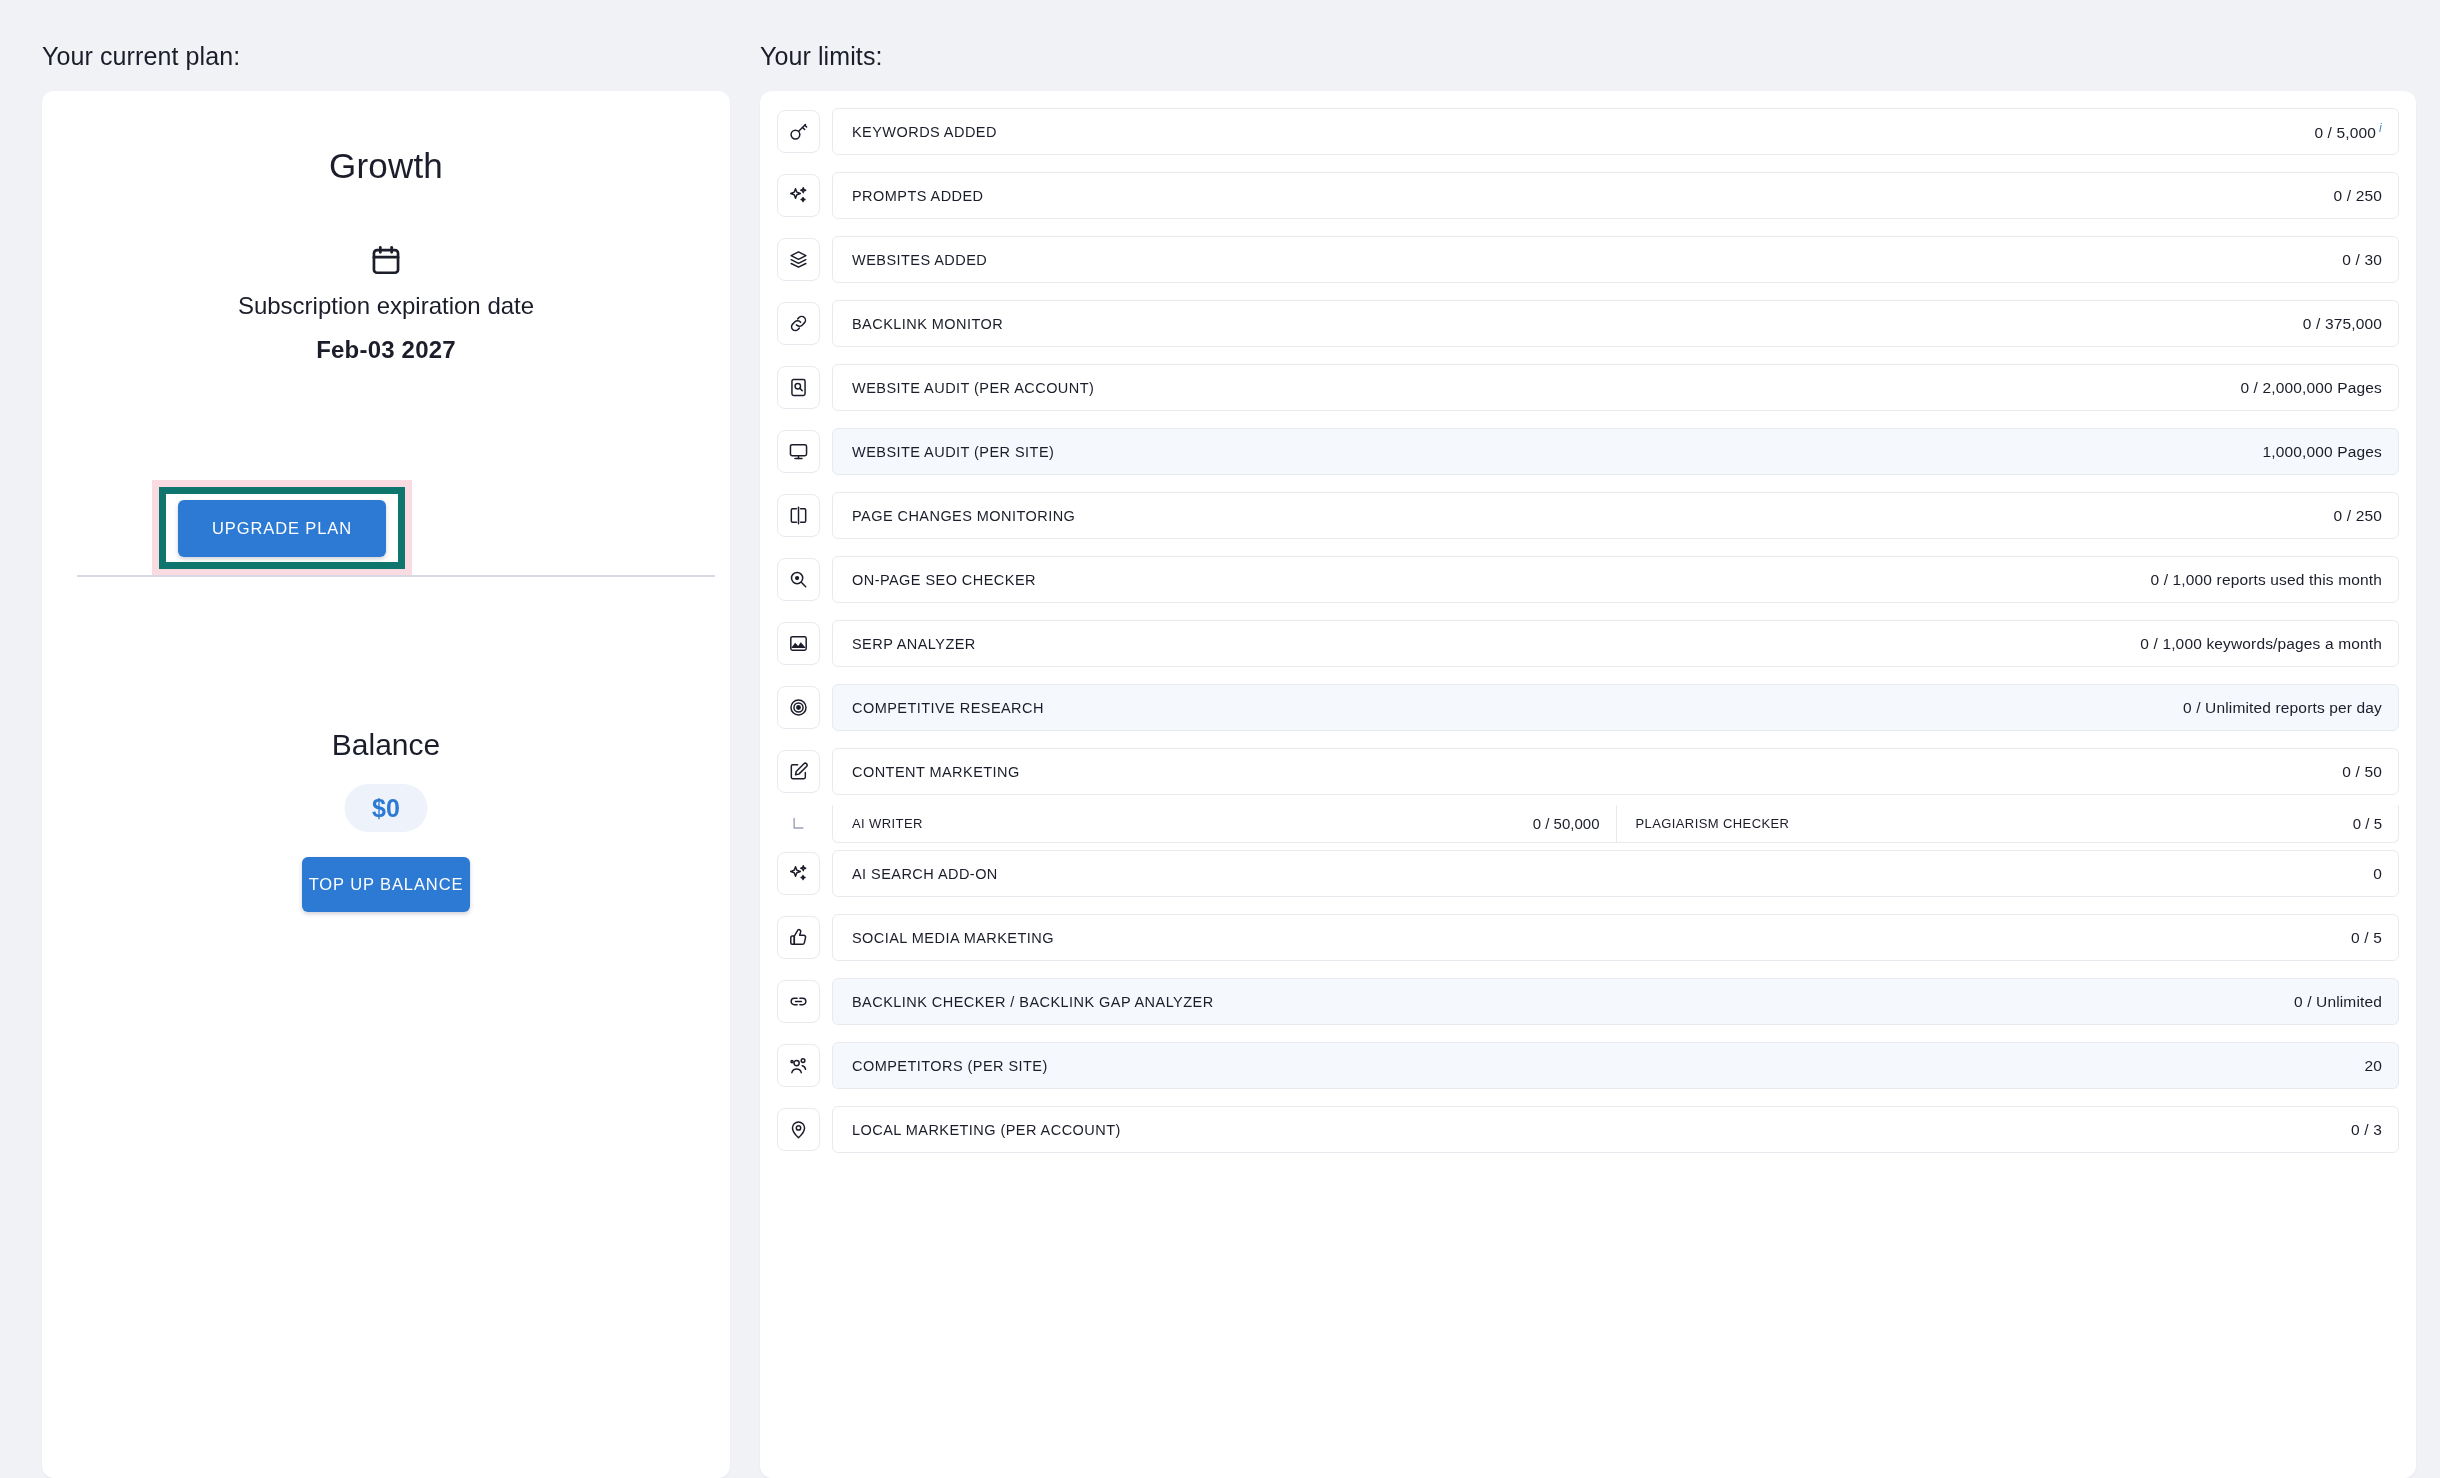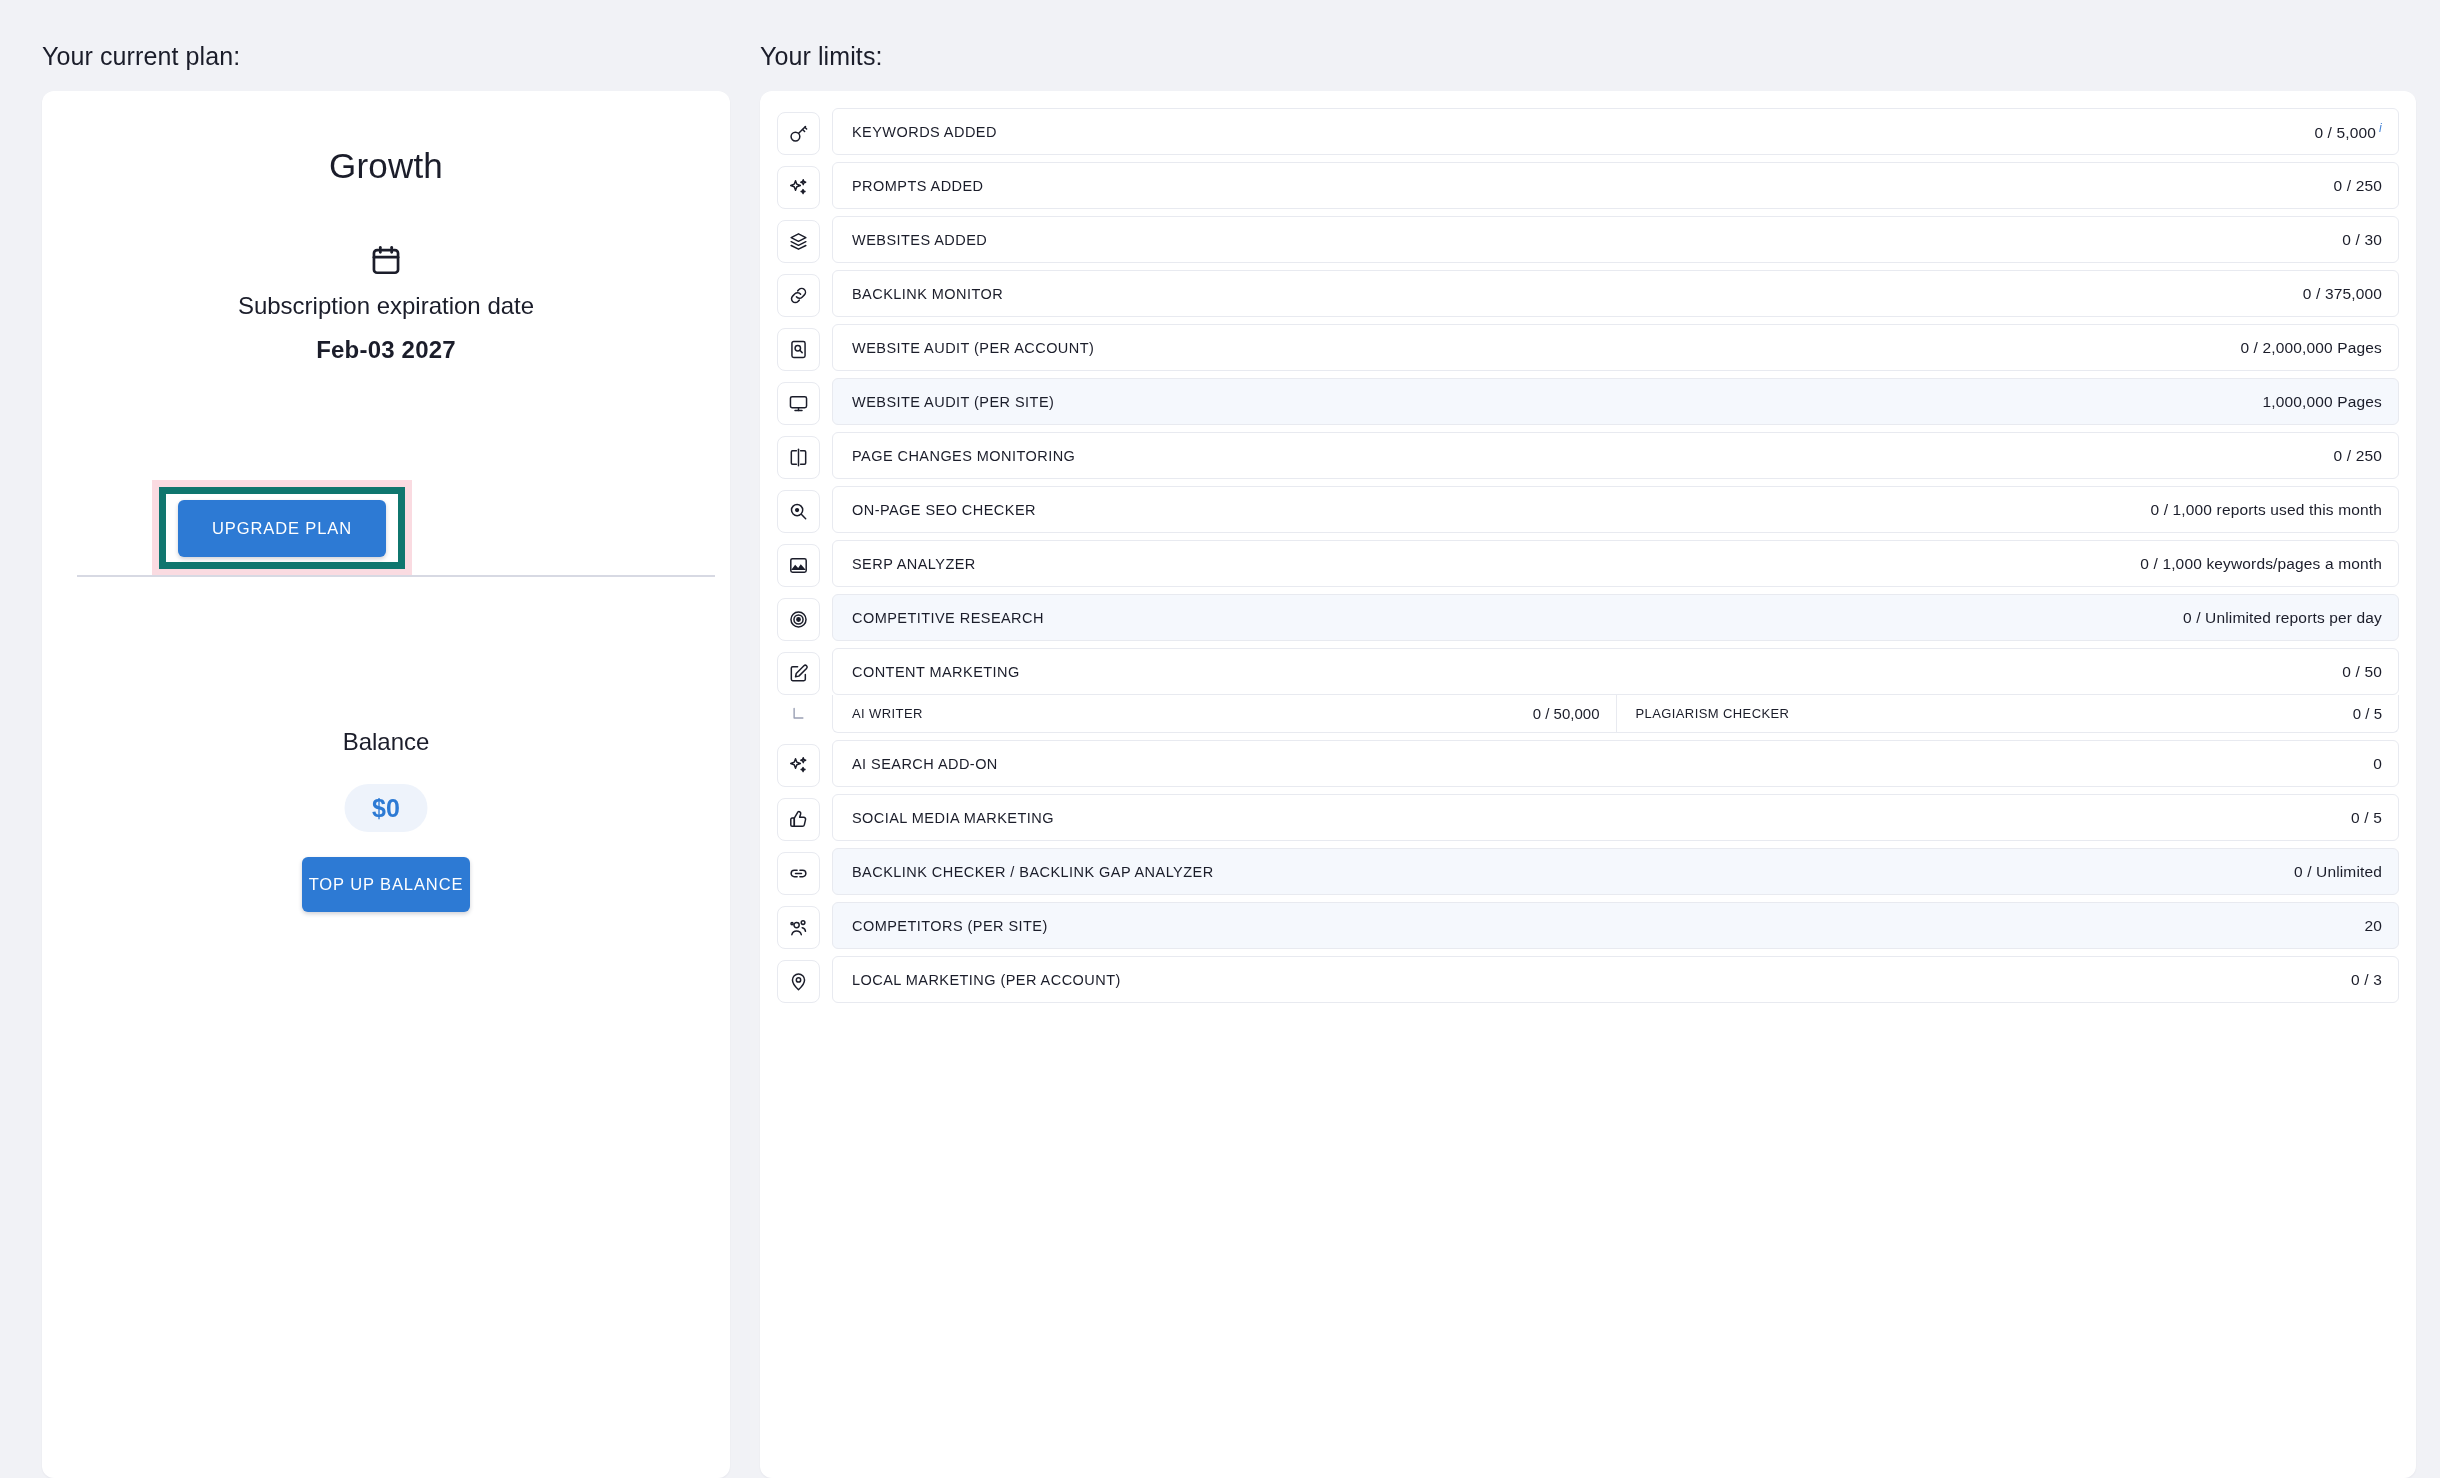--- a/index.html
+++ b/index.html
@@ -125,21 +125,21 @@
     height: 2px;
     background: #d7d9e3;
   }
 
   .balance-title {
     position: absolute;
     top: 637px;
     left: 0;
     width: 100%;
     text-align: center;
-    font-size: 24px;
+    font-size: 30px;
     font-weight: 400;
     color: #1b1d2a;
   }
 
   .balance-pill {
     position: absolute;
     top: 693px;
     left: 50%;
     transform: translateX(-50%);
     width: 83px;
@@ -176,22 +176,22 @@
     background: #ffffff;
     border-radius: 12px;
     flex: 1 1 auto;
     padding: 17px 17px 0 17px;
     box-shadow: 0 1px 2px rgba(20,25,50,0.05);
     overflow: hidden;
   }
 
   .limit-row {
     display: flex;
-    align-items: flex-end;
-    margin-bottom: 7px;
+    align-items: flex-start;
+    margin-bottom: 17px;
   }
 
   .icon-box {
     flex: 0 0 43px;
     width: 43px;
     height: 43px;
     border: 1px solid #e8eaf0;
     border-radius: 8px;
     display: flex;
     align-items: center;

